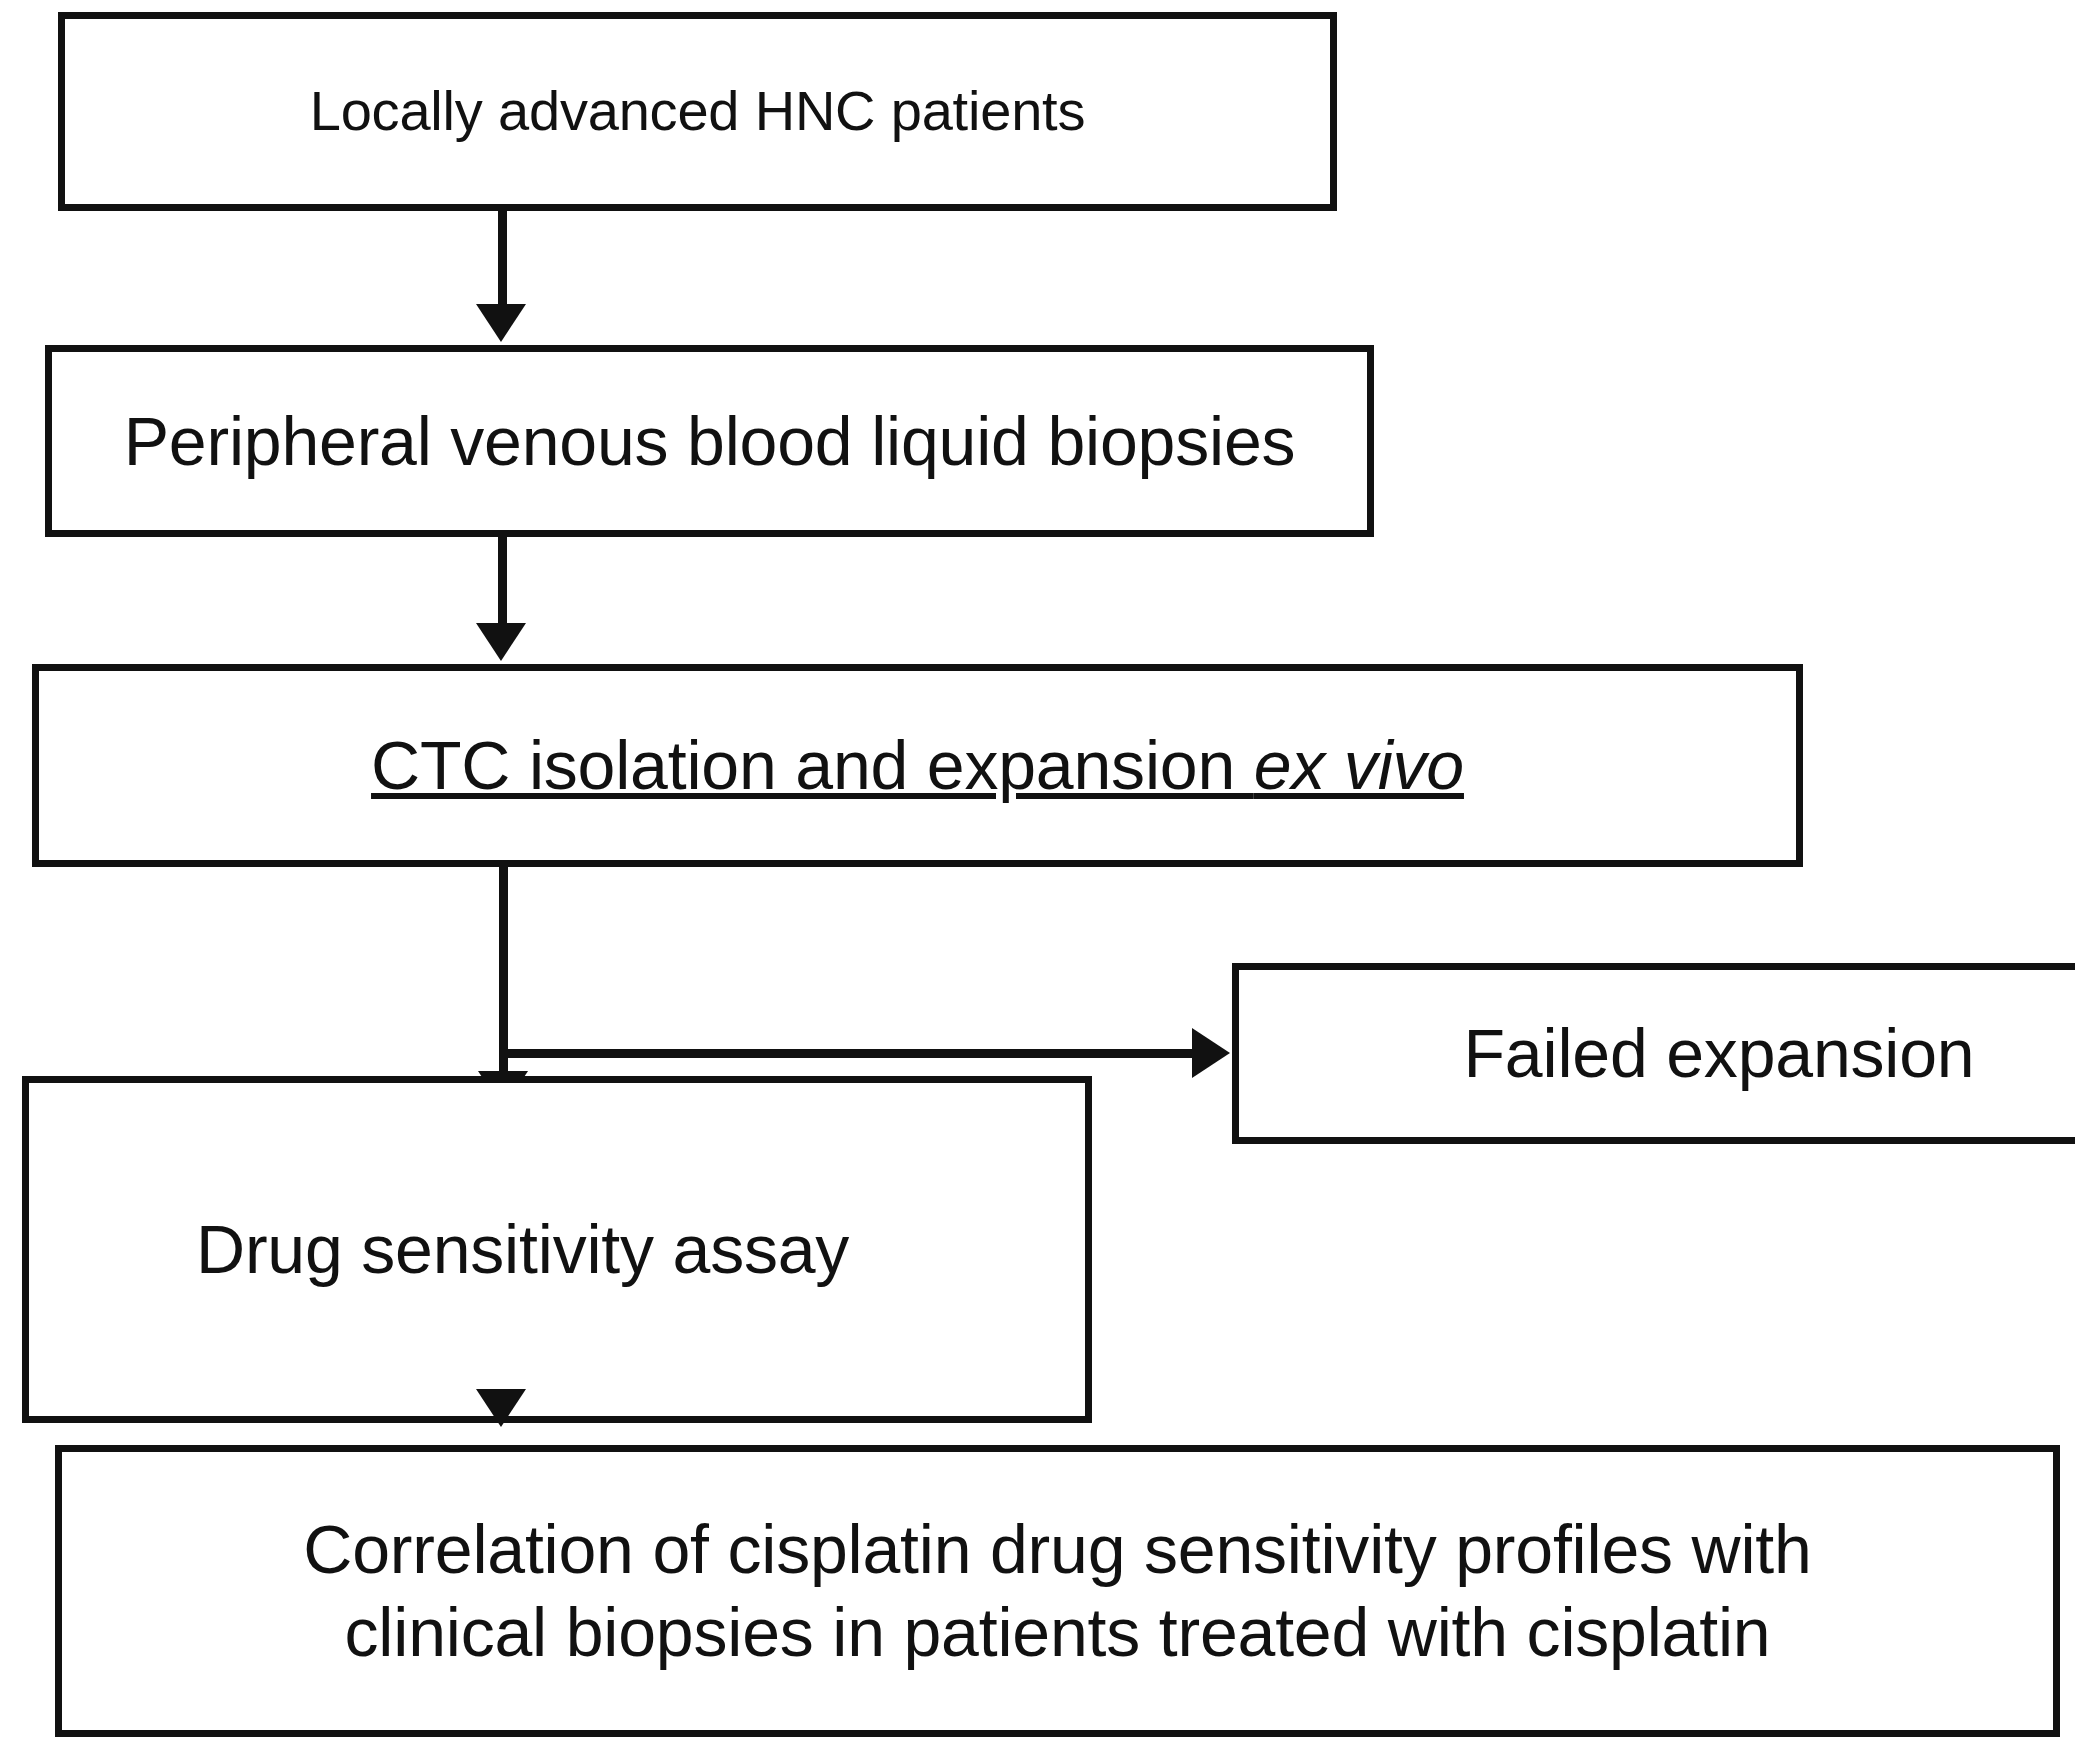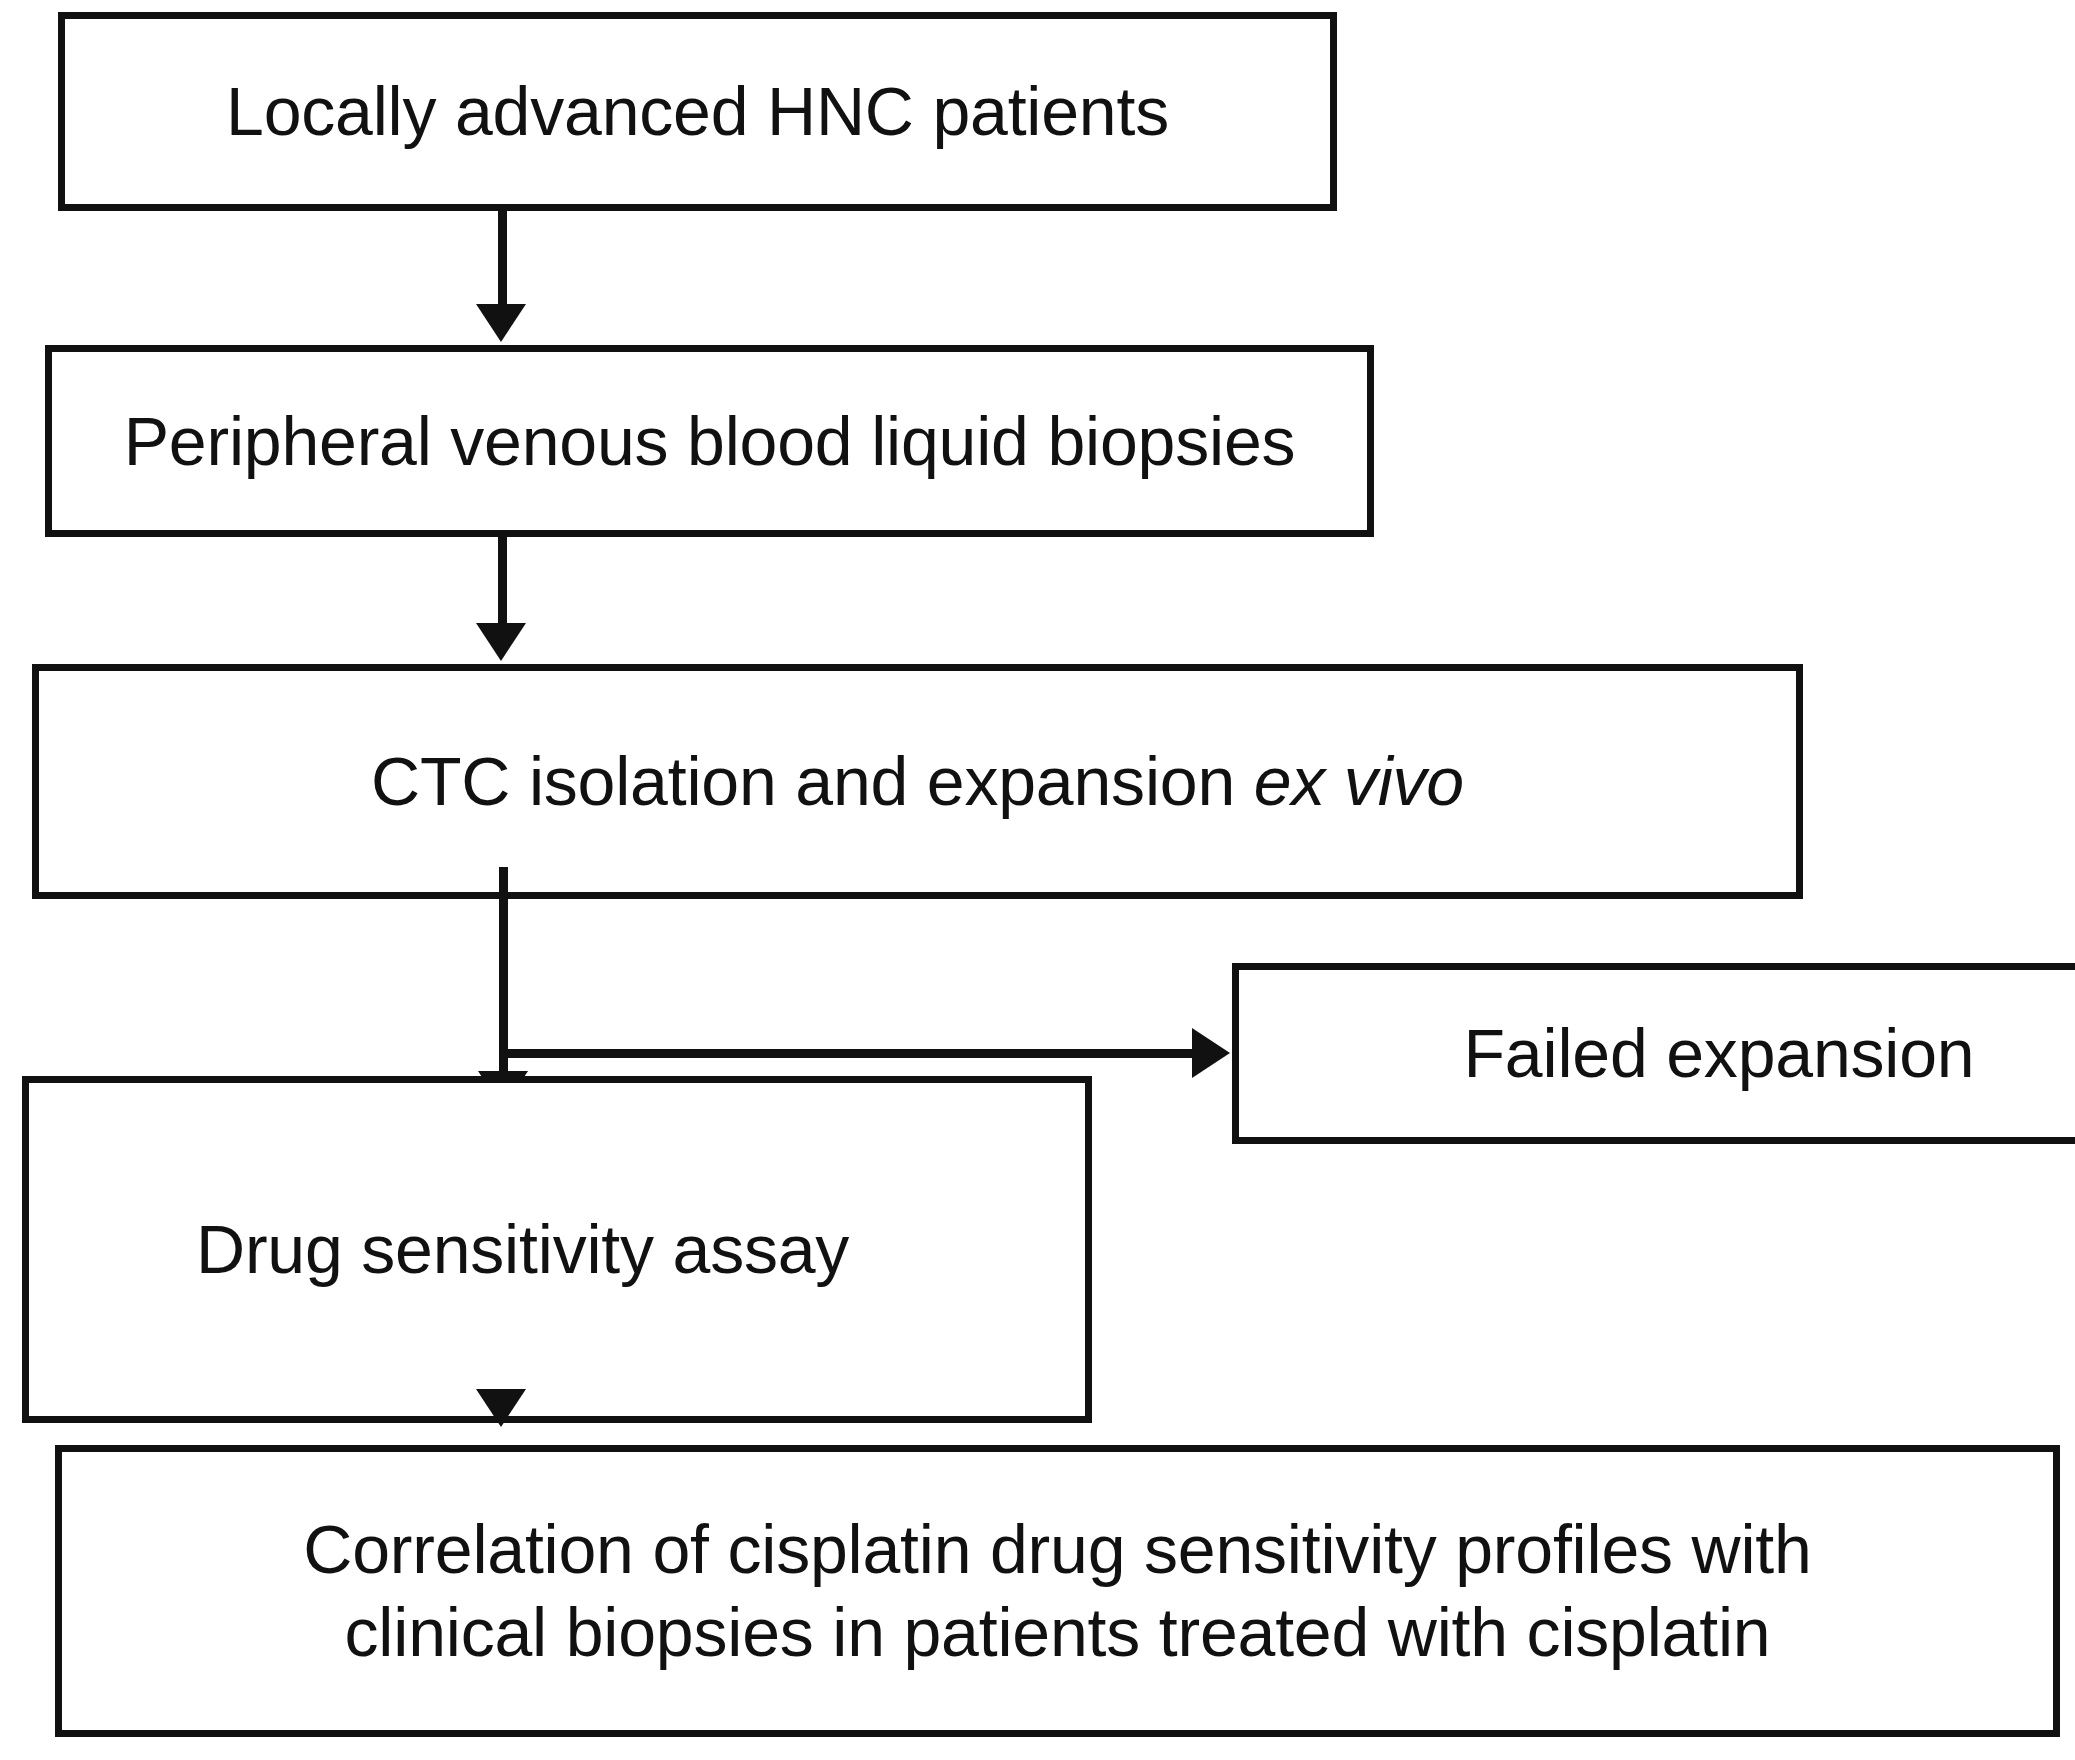--- a/index.html
+++ b/index.html
@@ -26,23 +26,23 @@
     text-align: center;
     color: #111111;
     line-height: 1.22;
     letter-spacing: -0.2px;
   }
   .node .label {
     display: block;
     padding: 0 18px;
   }
   
-  #node-patients   { left: 58px;   top: 12px;   width: 1279px; height: 199px; font-size: 68px; }
+  #node-patients   { left: 58px;   top: 12px;   width: 1279px; height: 199px; font-size: 56px; }
   #node-biopsies   { left: 45px;   top: 345px;  width: 1329px; height: 192px; font-size: 68px; }
-  #node-ctc        { left: 32px;   top: 664px;  width: 1771px; height: 235px; font-size: 68px; }
+  #node-ctc        { left: 32px;   top: 664px;  width: 1771px; height: 203px; font-size: 68px; text-decoration: underline; }
   #node-failed     { left: 1232px; top: 963px;  width: 974px;  height: 181px; font-size: 68px; }
   #node-assay      { left: 22px;   top: 1076px; width: 1070px; height: 347px; font-size: 68px;
                      justify-content: flex-start; }
   #node-assay .label { padding-left: 167px; }
   #node-correlation{ left: 35px;   top: 1445px; width: 2005px; height: 292px; font-size: 68px; margin-left: 20px; }
   #node-correlation .label { padding: 0 46px; }
 
   .ital { font-style: italic; }
 
   

